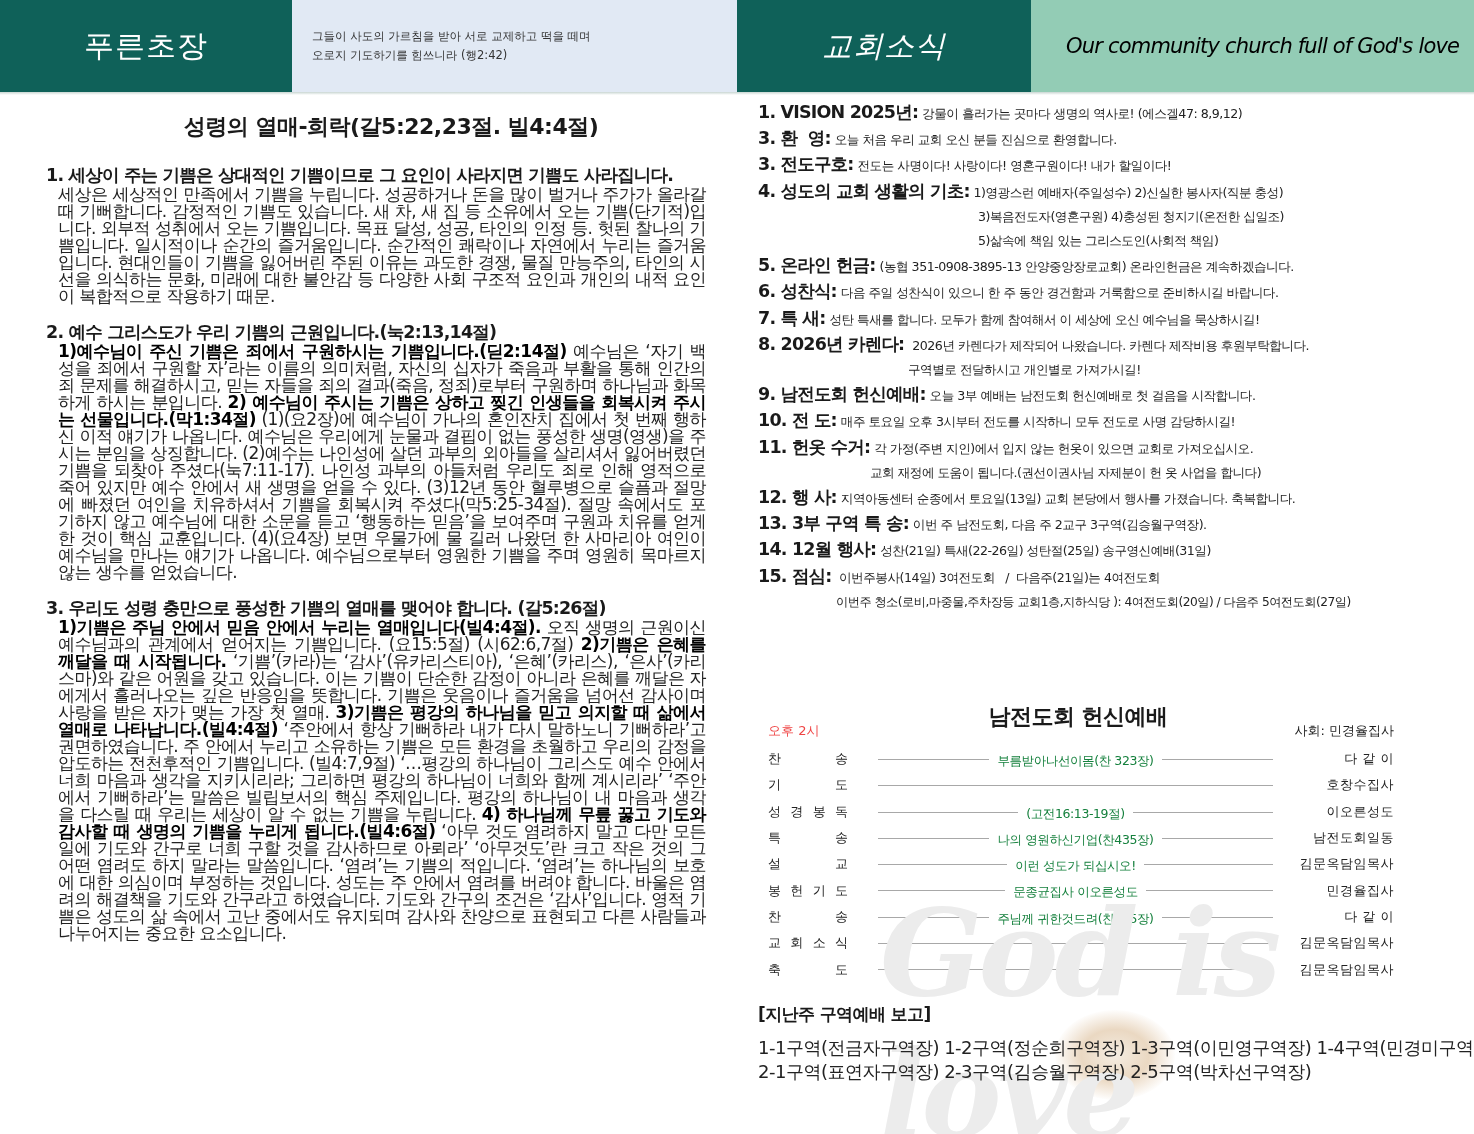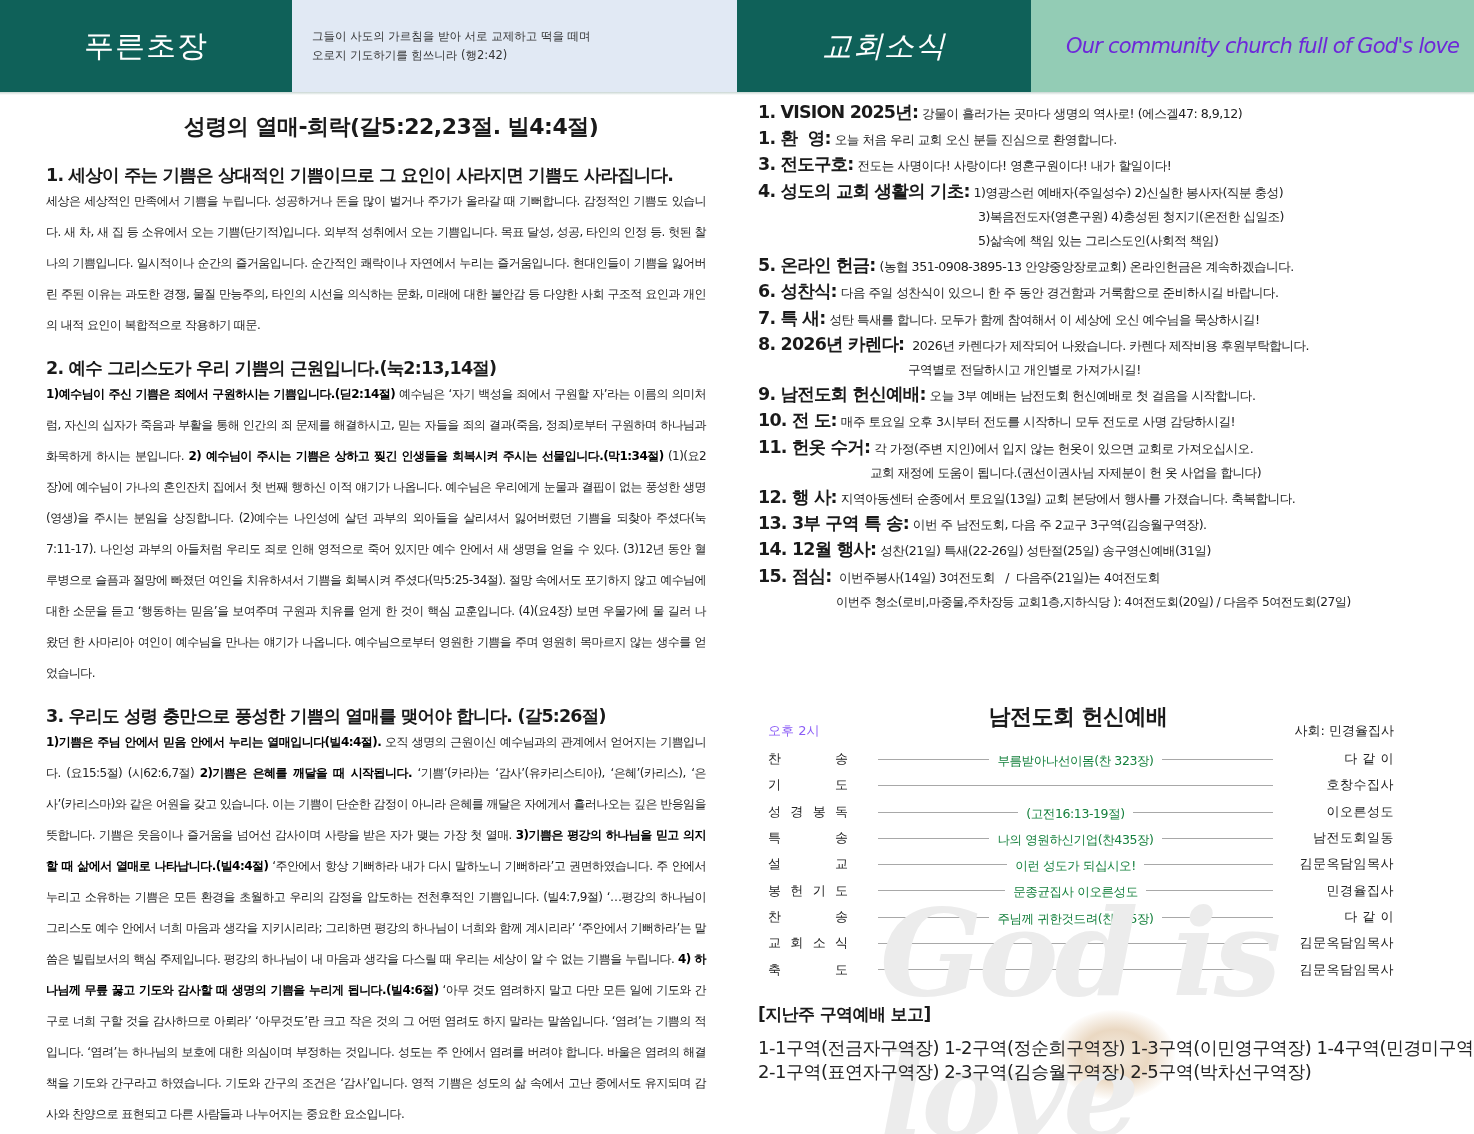--- a/index.html
+++ b/index.html
@@ -12,42 +12,42 @@
   .hdr-right { left: 737px; width: 737px; }
   .hdr .title-block { background: #0f6159; color: #fff; display: flex; align-items: center; justify-content: center; height: 92px; }
   .hdr-left .title-block { width: 292px; }
   .hdr-right .title-block { width: 294px; }
   .hdr .title-block span { font-size: 30px; font-weight: normal; letter-spacing: 1px; }
   .hdr-right .title-block span { font-style: italic; }
   .hdr .sub-block { flex: 1; height: 92px; display: flex; align-items: center; }
   .hdr-left .sub-block { background: #e1e9f4; padding-left: 20px; }
   .hdr-left .sub-block .verse { font-size: 11.5px; line-height: 19px; color: #333; font-weight: normal; }
   .hdr-right .sub-block { background: #93ccb5; padding-left: 35px; }
-  .hdr-right .sub-block span { color: #6d28d9; font-style: italic; font-size: 21px; letter-spacing: -0.8px; }
+  .hdr-right .sub-block span { color: #000000; font-style: italic; font-size: 21px; letter-spacing: -0.8px; }
   .hdr-shadow { position: absolute; top: 92px; left: 0; width: 1474px; height: 3px; background: linear-gradient(#c9d6d2, #ffffff); }
 
   
   .left { position: absolute; left: 46px; top: 112px; width: 660px; }
   .sermon-title { text-align: center; font-size: 22px; font-weight: bold; letter-spacing: -0.5px; margin-bottom: 22px; padding-left: 30px; }
   .sec-head { font-size: 17.5px; font-weight: bold; letter-spacing: -0.8px; line-height: 22px; white-space: nowrap; }
-  .para { font-size: 12px; line-height: 31px; text-align: justify; letter-spacing: -0.55px; color: #222; }
+  .para { font-size: 17px; line-height: 17px; text-align: justify; letter-spacing: -0.55px; color: #222; margin-left: 12px; }
   .para b { color: #000; }
   .sec { margin-bottom: 16px; }
 
   
   .right { position: absolute; left: 758px; top: 100px; width: 690px; }
   .news-row { display: flex; align-items: baseline; line-height: 24.2px; white-space: nowrap; }
   .news-label { font-size: 17.5px; font-weight: bold; letter-spacing: -0.8px; }
   .news-text { font-size: 12.6px; letter-spacing: -0.5px; color: #222; margin-left: 4px; }
   .news-cont { font-size: 12.6px; letter-spacing: -0.5px; color: #222; line-height: 24.2px; white-space: nowrap; }
 
   
   .worship { position: absolute; left: 758px; top: 700px; width: 640px; }
   .worship-head { position: relative; height: 46px; }
-  .worship-time { position: absolute; left: 10px; top: 22px; font-size: 13px; color: #8b5cf6; }
+  .worship-time { position: absolute; left: 10px; top: 22px; font-size: 13px; color: #ef4444; }
   .worship-title { position: absolute; left: 0; right: 0; top: 2px; text-align: center; font-size: 22px; font-weight: bold; letter-spacing: -0.5px; }
   .worship-host { position: absolute; right: 4px; top: 22px; font-size: 13px; color: #222; }
   .order-row { position: relative; height: 26.3px; display: flex; align-items: center; }
   .order-name { width: 80px; margin-left: 10px; font-size: 13px; color: #222; display: flex; justify-content: space-between; }
   .order-line { position: absolute; left: 120px; width: 395px; top: 13px; border-top: 1px solid #a8a8a8; }
   .order-center { position: absolute; left: 120px; width: 395px; text-align: center; top: 4px; }
   .order-center span { background: #fff; padding: 0 8px; font-size: 12.5px; color: #15803d; letter-spacing: -0.4px; }
   .order-who { position: absolute; right: 4px; font-size: 13px; color: #222; letter-spacing: 0.5px; }
 
   
@@ -106,21 +106,21 @@
 
 <div class="right">
   <div>
     <div class="news-row">
         <span class="news-label">1. VISION 2025년:</span>
         <span class="news-text">강물이 흘러가는 곳마다 생명의 역사로! (에스겔47: 8,9,12)</span>
       </div>
   </div>
   <div>
     <div class="news-row">
-        <span class="news-label" style="white-space:pre">1. 환  영:</span>
+        <span class="news-label" style="white-space:pre">3. 환  영:</span>
         <span class="news-text">오늘 처음 우리 교회 오신 분들 진심으로 환영합니다.</span>
       </div>
   </div>
   <div>
     <div class="news-row">
         <span class="news-label">3. 전도구호:</span>
         <span class="news-text">전도는 사명이다! 사랑이다! 영혼구원이다! 내가 할일이다!</span>
       </div>
   </div>
   <div>

